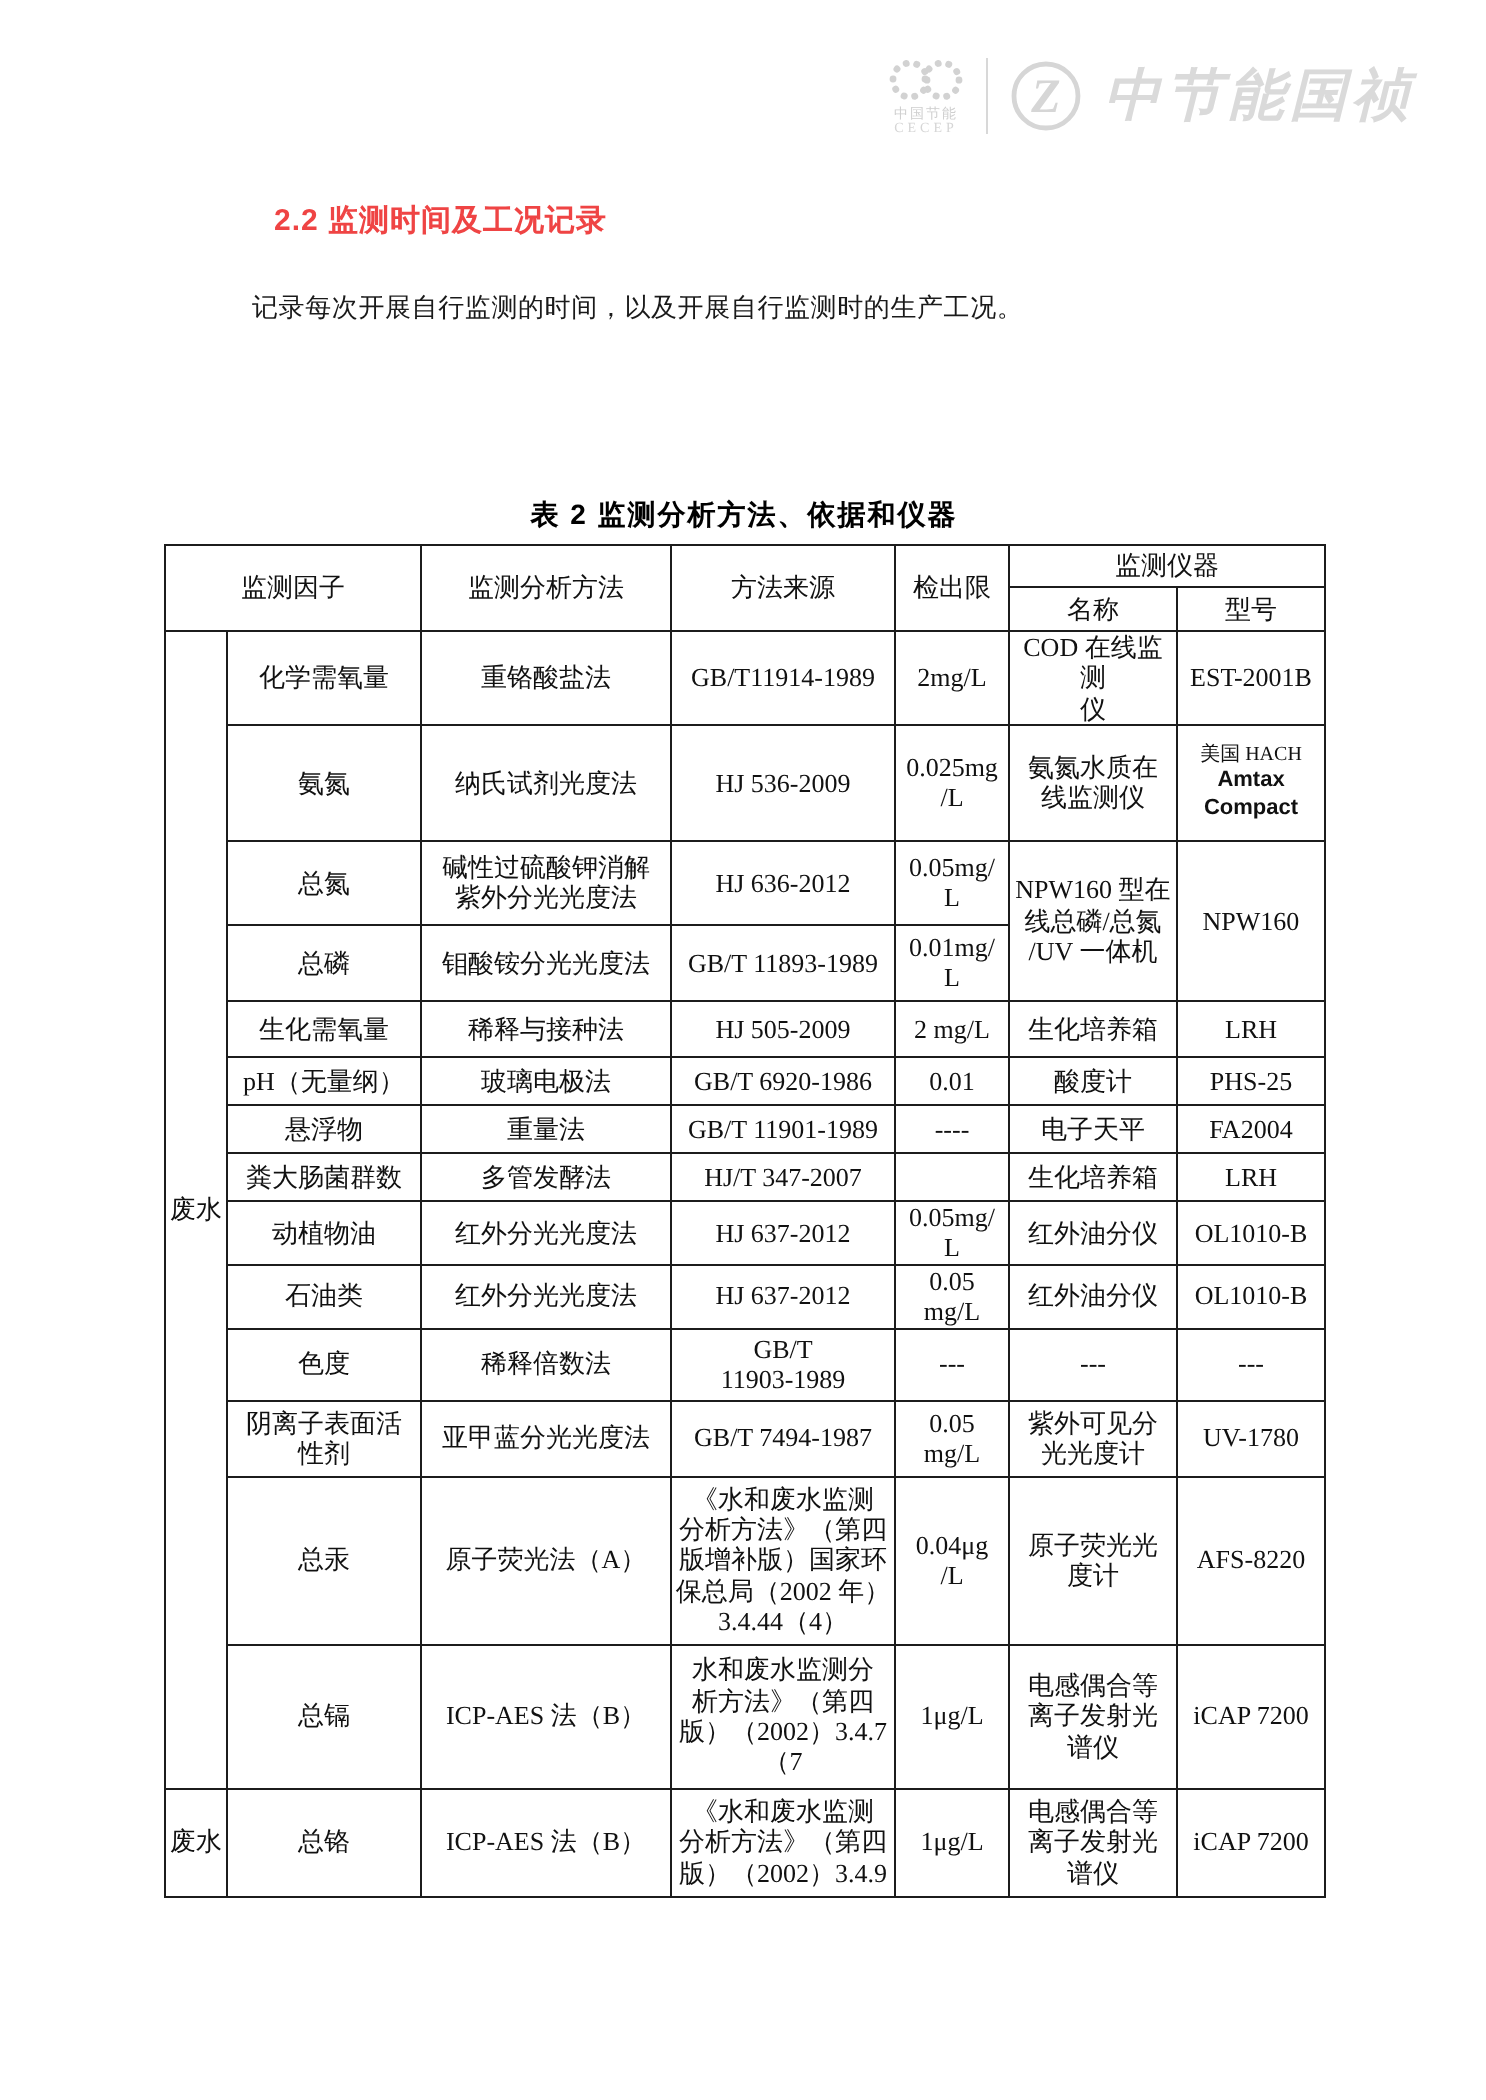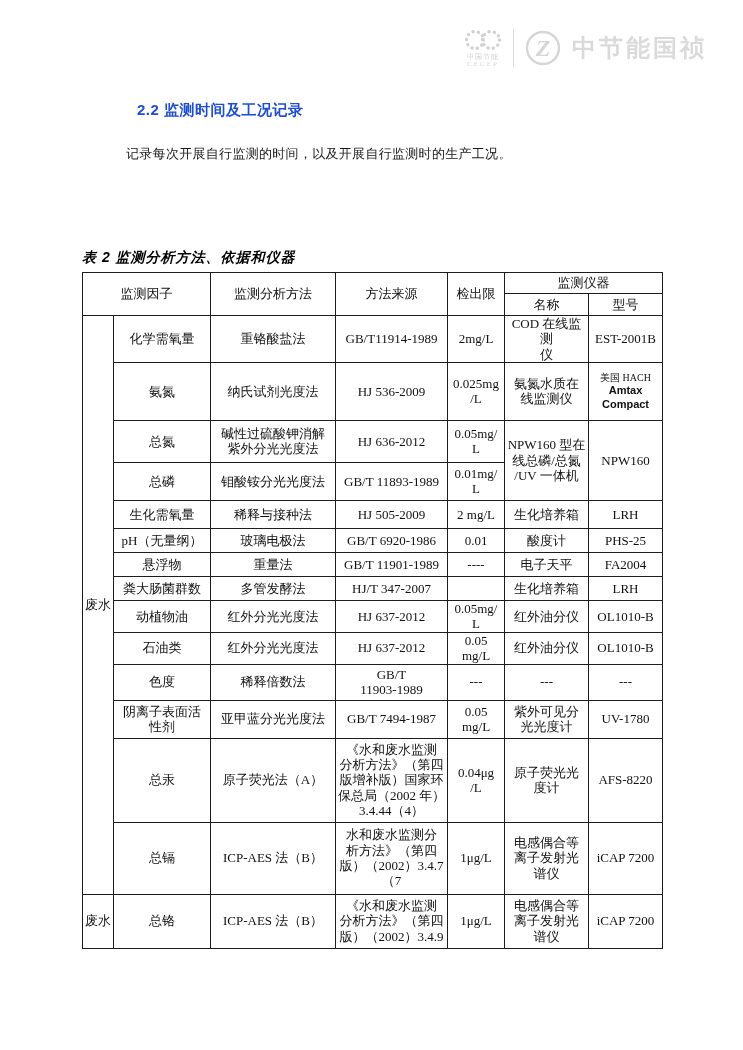--- a/index.html
+++ b/index.html
@@ -19,47 +19,48 @@
     display: flex; align-items: center; gap: 9px;
     color: #d4d4d4;
     user-select: none;
   }
   .logo-left { display: flex; flex-direction: column; align-items: center; line-height: 1; }
   .logo-left .cn { font-size: 7px; letter-spacing: 1px; margin-top: 2px; color: #cfcfcf; }
   .logo-left .en { font-size: 7px; letter-spacing: 2px; color: #d6d6d6; }
   .logo-divider { width: 1px; height: 38px; background: #d8d8d8; }
   .logo-mark { display: block; }
   .logo-brand {
-    font-size: 24px; font-weight: bold; letter-spacing: 3px;
+    font-size: 28px; font-weight: bold; letter-spacing: 3px;
     color: #dadada;
     font-family: "Liberation Sans", "DejaVu Sans", sans-serif;
+    font-style: italic;
   }
 
   
   .heading {
     position: absolute; left: 137px;
     font-size: 15px; font-weight: bold;
     font-family: "Liberation Sans", "DejaVu Sans", sans-serif;
-    color: #1d4ed8;
+    color: #ef4444;
     letter-spacing: 0.5px;
   }
   .heading-1 { top: 101px; }
   .heading-2 { top: 179px; }
   .para {
     position: absolute;
     font-size: 13px; color: #1a1a1a; letter-spacing: 0.3px;
   }
   .para-1 { top: 145px; left: 126px; }
   .para-2 { top: 221px; left: 133px; }
 
   .table-title {
     position: absolute; top: 249px; left: 82px; width: 580px;
-    font-size: 14px; font-weight: bold;
-    font-family: "Liberation Sans", "DejaVu Sans", sans-serif;
-    color: #000; letter-spacing: 1px; font-style: italic;
+    text-align: center; font-size: 14px; font-weight: bold;
+    font-family: "Liberation Sans", "DejaVu Sans", sans-serif;
+    color: #000; letter-spacing: 1px;
   }
 
   
   table.monitor {
     position: absolute; top: 272px; left: 82px;
     width: 580px;
     border-collapse: collapse;
     table-layout: fixed;
   }
   .monitor th, .monitor td {

